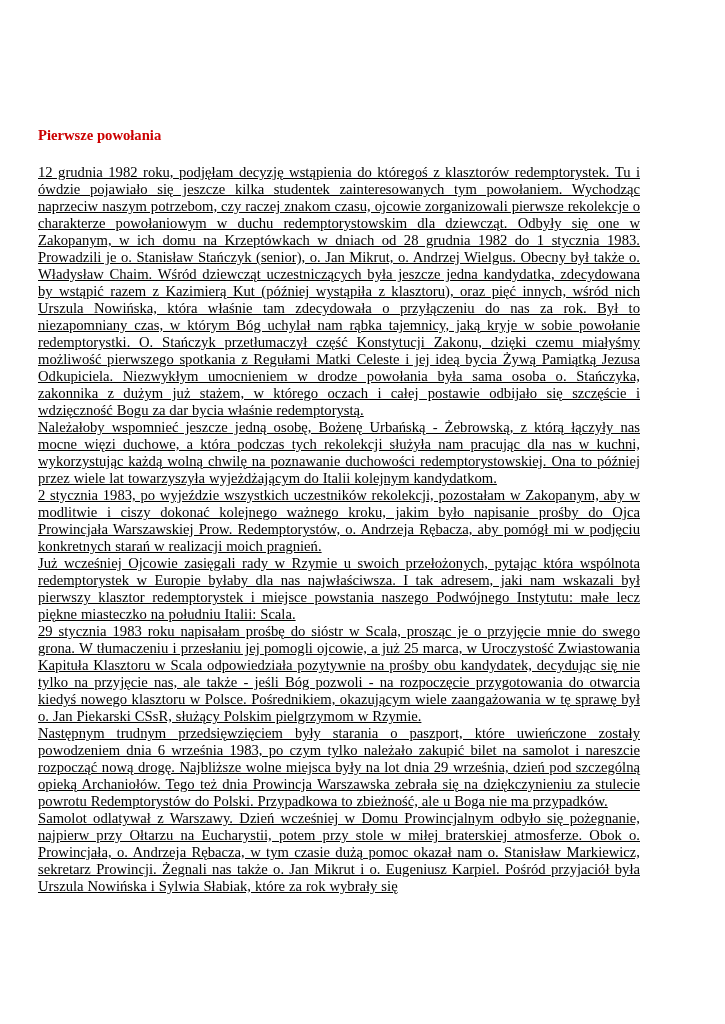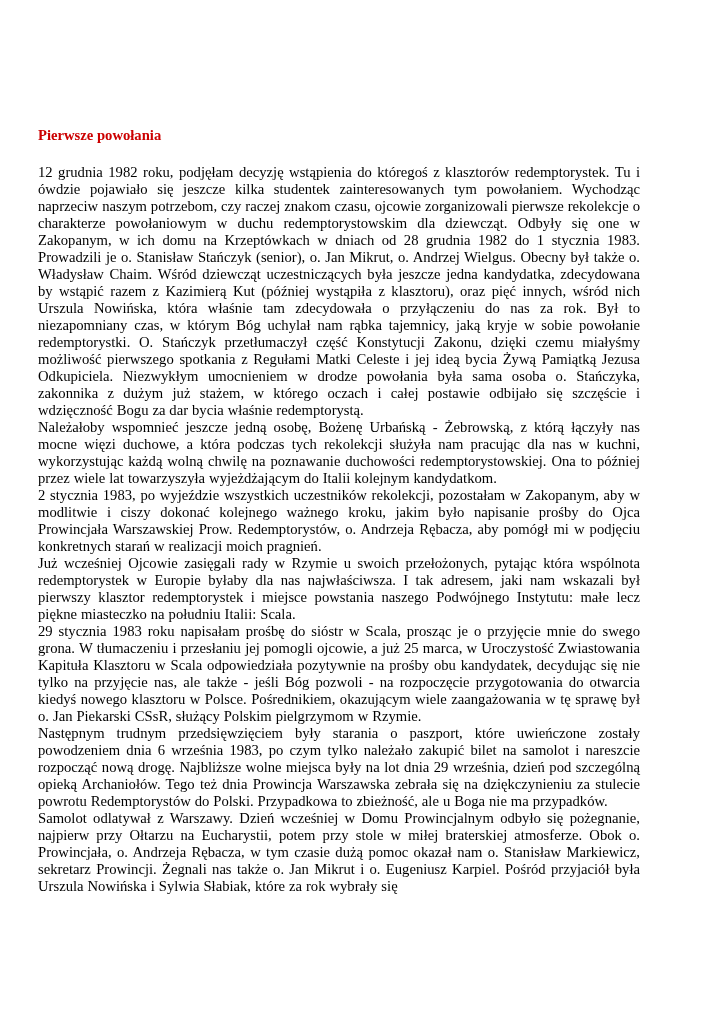--- a/index.html
+++ b/index.html
@@ -27,20 +27,21 @@
       font-size: 14.65px;
       line-height: 17px;
       margin: 0 0 20px 0;
     }
     .doc-body p {
       margin: 0;
       padding: 0;
       text-align: justify;
       text-justify: inter-word;
       word-spacing: 0.02em;
+      text-decoration: underline;
     }
   </style>
 </head>
 <body>
 
 <div class="page">
   <h1 class="doc-heading">Pierwsze powołania</h1>
 
   <div class="doc-body">
     <p>12 grudnia 1982 roku, podjęłam decyzję wstąpienia do któregoś z klasztorów redemptorystek. Tu i ówdzie pojawiało się jeszcze kilka studentek zainteresowanych tym powołaniem. Wychodząc naprzeciw naszym potrzebom, czy raczej znakom czasu, ojcowie zorganizowali pierwsze rekolekcje o charakterze powołaniowym w duchu redemptorystowskim dla dziewcząt. Odbyły się one w Zakopanym, w ich domu na Krzeptówkach w dniach od 28 grudnia 1982 do 1 stycznia 1983. Prowadzili je o. Stanisław Stańczyk (senior), o. Jan Mikrut, o. Andrzej Wielgus. Obecny był także o. Władysław Chaim. Wśród dziewcząt uczestniczących była jeszcze jedna kandydatka, zdecydowana by wstąpić razem z Kazimierą Kut (później wystąpiła z klasztoru), oraz pięć innych, wśród nich Urszula Nowińska, która właśnie tam zdecydowała o przyłączeniu do nas za rok. Był to niezapomniany czas, w którym Bóg uchylał nam rąbka tajemnicy, jaką kryje w sobie powołanie redemptorystki. O. Stańczyk przetłumaczył część Konstytucji Zakonu, dzięki czemu miałyśmy możliwość pierwszego spotkania z Regułami Matki Celeste i jej ideą bycia Żywą Pamiątką Jezusa Odkupiciela. Niezwykłym umocnieniem w drodze powołania była sama osoba o. Stańczyka, zakonnika z dużym już stażem, w którego oczach i całej postawie odbijało się szczęście i wdzięczność Bogu za dar bycia właśnie redemptorystą.</p>

